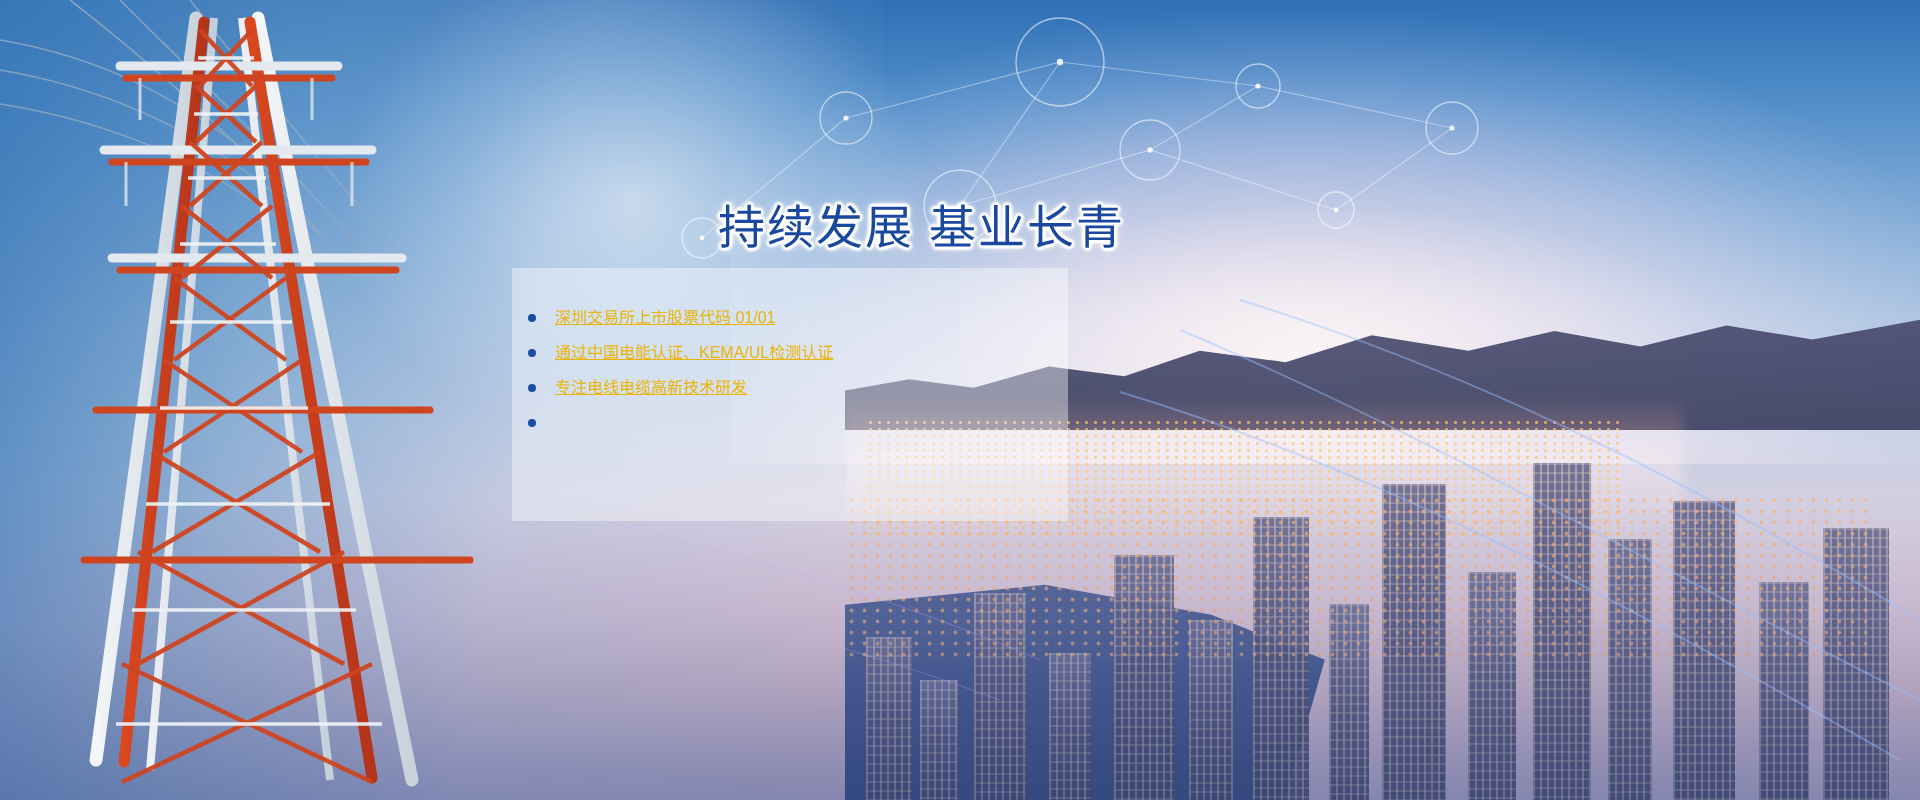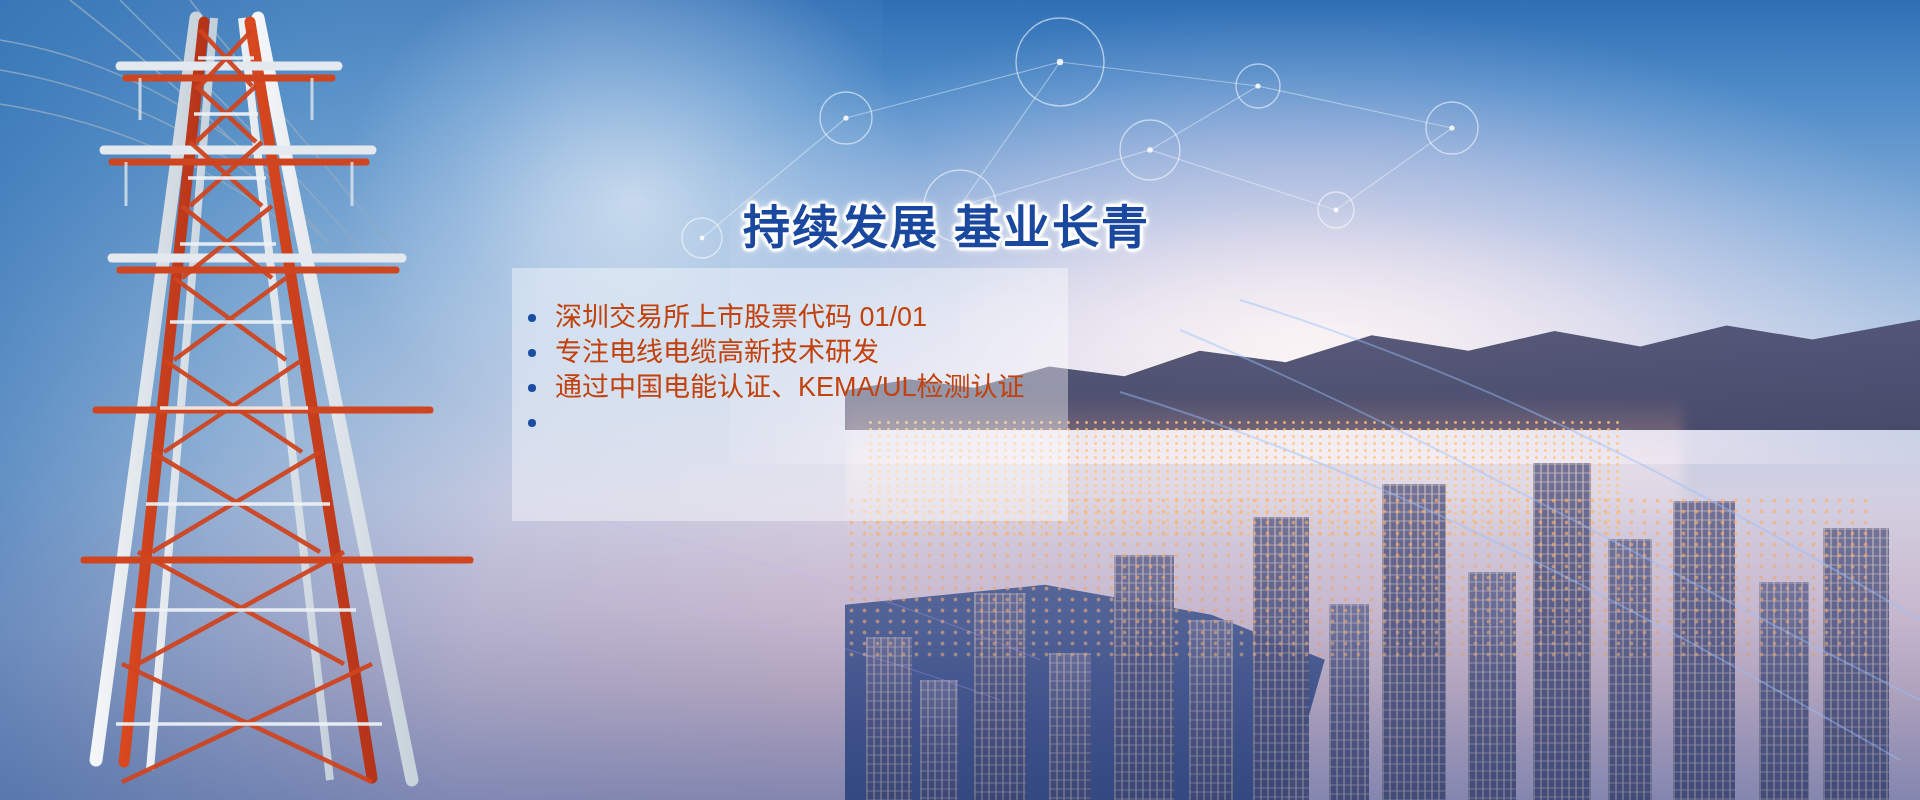--- a/index.html
+++ b/index.html
@@ -56,34 +56,34 @@
 
   
   .tower{position:absolute;left:0;top:0;width:620px;height:800px;}
   .tower svg{display:block;}
 
   
   .net{position:absolute;inset:0;pointer-events:none;}
 
   
   .headline{position:absolute;left:718px;top:196px;width:430px;height:64px;
-    font-size:47px;font-weight:700;letter-spacing:2px;line-height:64px;
+    font-size:47px;font-weight:400;letter-spacing:2px;line-height:64px;
     color:#19489e;white-space:nowrap;
     text-shadow:
       0 0 3px #fff, 0 0 3px #fff, 0 0 6px #fff, 0 0 6px #fff,
       -3px 0 2px #fff, 3px 0 2px #fff, 0 -3px 2px #fff, 0 3px 2px #fff,
       -2px -2px 2px #fff, 2px 2px 2px #fff, -2px 2px 2px #fff, 2px -2px 2px #fff,
-      0 0 12px rgba(255,255,255,.95); margin-left: 25px;}
+      0 0 12px rgba(255,255,255,.95);}
 
   .panel{position:absolute;left:512px;top:268px;width:556px;height:253px;
     background:rgba(255,255,255,.40);}
 
   .bullets{position:absolute;left:515px;top:300px;width:560px;margin:0;padding:0;list-style:none;}
   .bullets li{position:relative;height:35px;line-height:35px;padding-left:40px;
-    color:#c2410c;font-size:27px;font-weight:400;white-space:nowrap;}
+    color:#eab308;font-size:16px;font-weight:400;white-space:nowrap;text-decoration:underline;}
   .bullets li .dot{position:absolute;left:13px;top:50%;width:8px;height:8px;margin-top:-4px;
     border-radius:50%;background:#1b4ea3;}
 </style>
 </head>
 <body>
 
 <div class="stage">
 
   <div class="sky"></div>
   <div class="sunset"></div>
@@ -232,24 +232,24 @@
 
   <div class="panel"></div>
 
   <ul class="bullets">
     <li>
       <span class="dot"></span>
       <span>深圳交易所上市股票代码 01/01</span>
     </li>
     <li>
       <span class="dot"></span>
+      <span>通过中国电能认证、KEMA/UL检测认证</span>
+    </li>
+    <li>
+      <span class="dot"></span>
       <span>专注电线电缆高新技术研发</span>
     </li>
     <li>
       <span class="dot"></span>
-      <span>通过中国电能认证、KEMA/UL检测认证</span>
-    </li>
-    <li>
-      <span class="dot"></span>
     </li>
   </ul>
 
 </div>
 
 </body></html>

